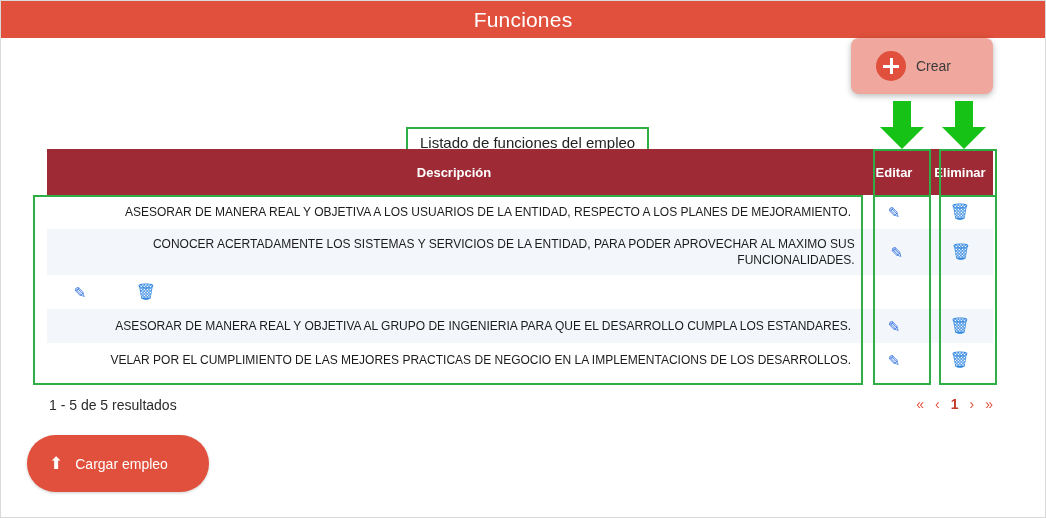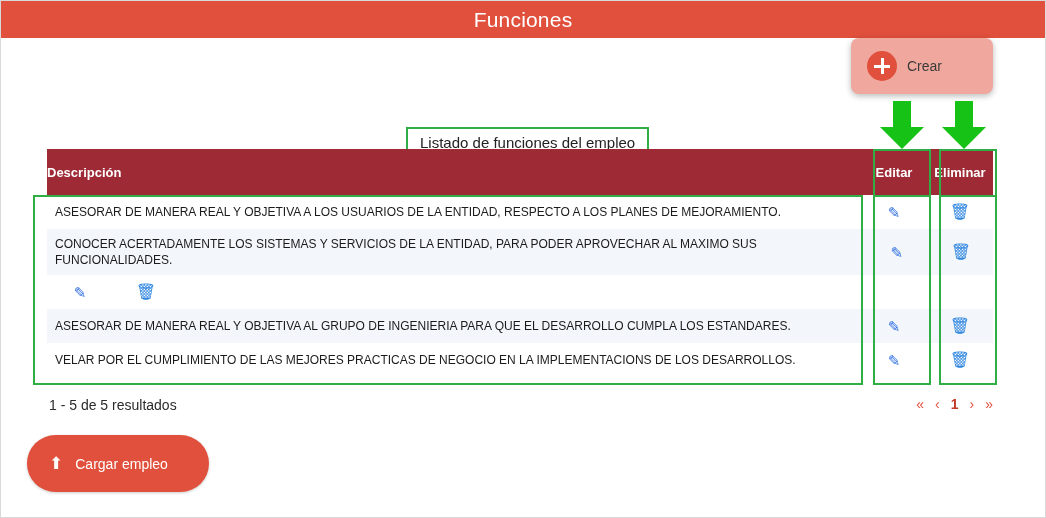--- a/index.html
+++ b/index.html
@@ -32,21 +32,21 @@
     position: absolute;
     top: 37px;
     right: 52px;
     width: 142px;
     height: 56px;
     background: #f0a79d;
     border-radius: 8px;
     box-shadow: 0 2px 6px rgba(0,0,0,.28);
     display: flex;
     align-items: center;
-    padding-left: 16px;
+    padding-left: 25px;
     gap: 10px;
   }
   .plus-circle {
     width: 30px; height: 30px;
     border-radius: 50%;
     background: #e0503c;
     position: relative;
     flex: 0 0 auto;
   }
   .plus-circle::before, .plus-circle::after {
@@ -102,25 +102,25 @@
   }
   .thead {
     display: flex;
     background: #9e2a35;
     color: #ffffff;
     height: 46px;
     align-items: center;
     font-size: 13px;
     font-weight: bold;
   }
-  .th-desc { flex: 1 1 auto; text-align: left; }
+  .th-desc { flex: 1 1 auto; text-align: center; }
   .th-edit { width: 66px; text-align: center; }
   .th-del  { width: 66px; text-align: center; }
 
-  .rows { position: relative; }
+  .rows { position: relative; text-align: right; }
   .row {
     display: flex;
     align-items: center;
     min-height: 34px;
     font-size: 12px;
     color: #1b1b1b;
   }
   .row.alt { background: #f3f6fa; }
   .row.plain { background: #ffffff; }
   .cell-desc {

